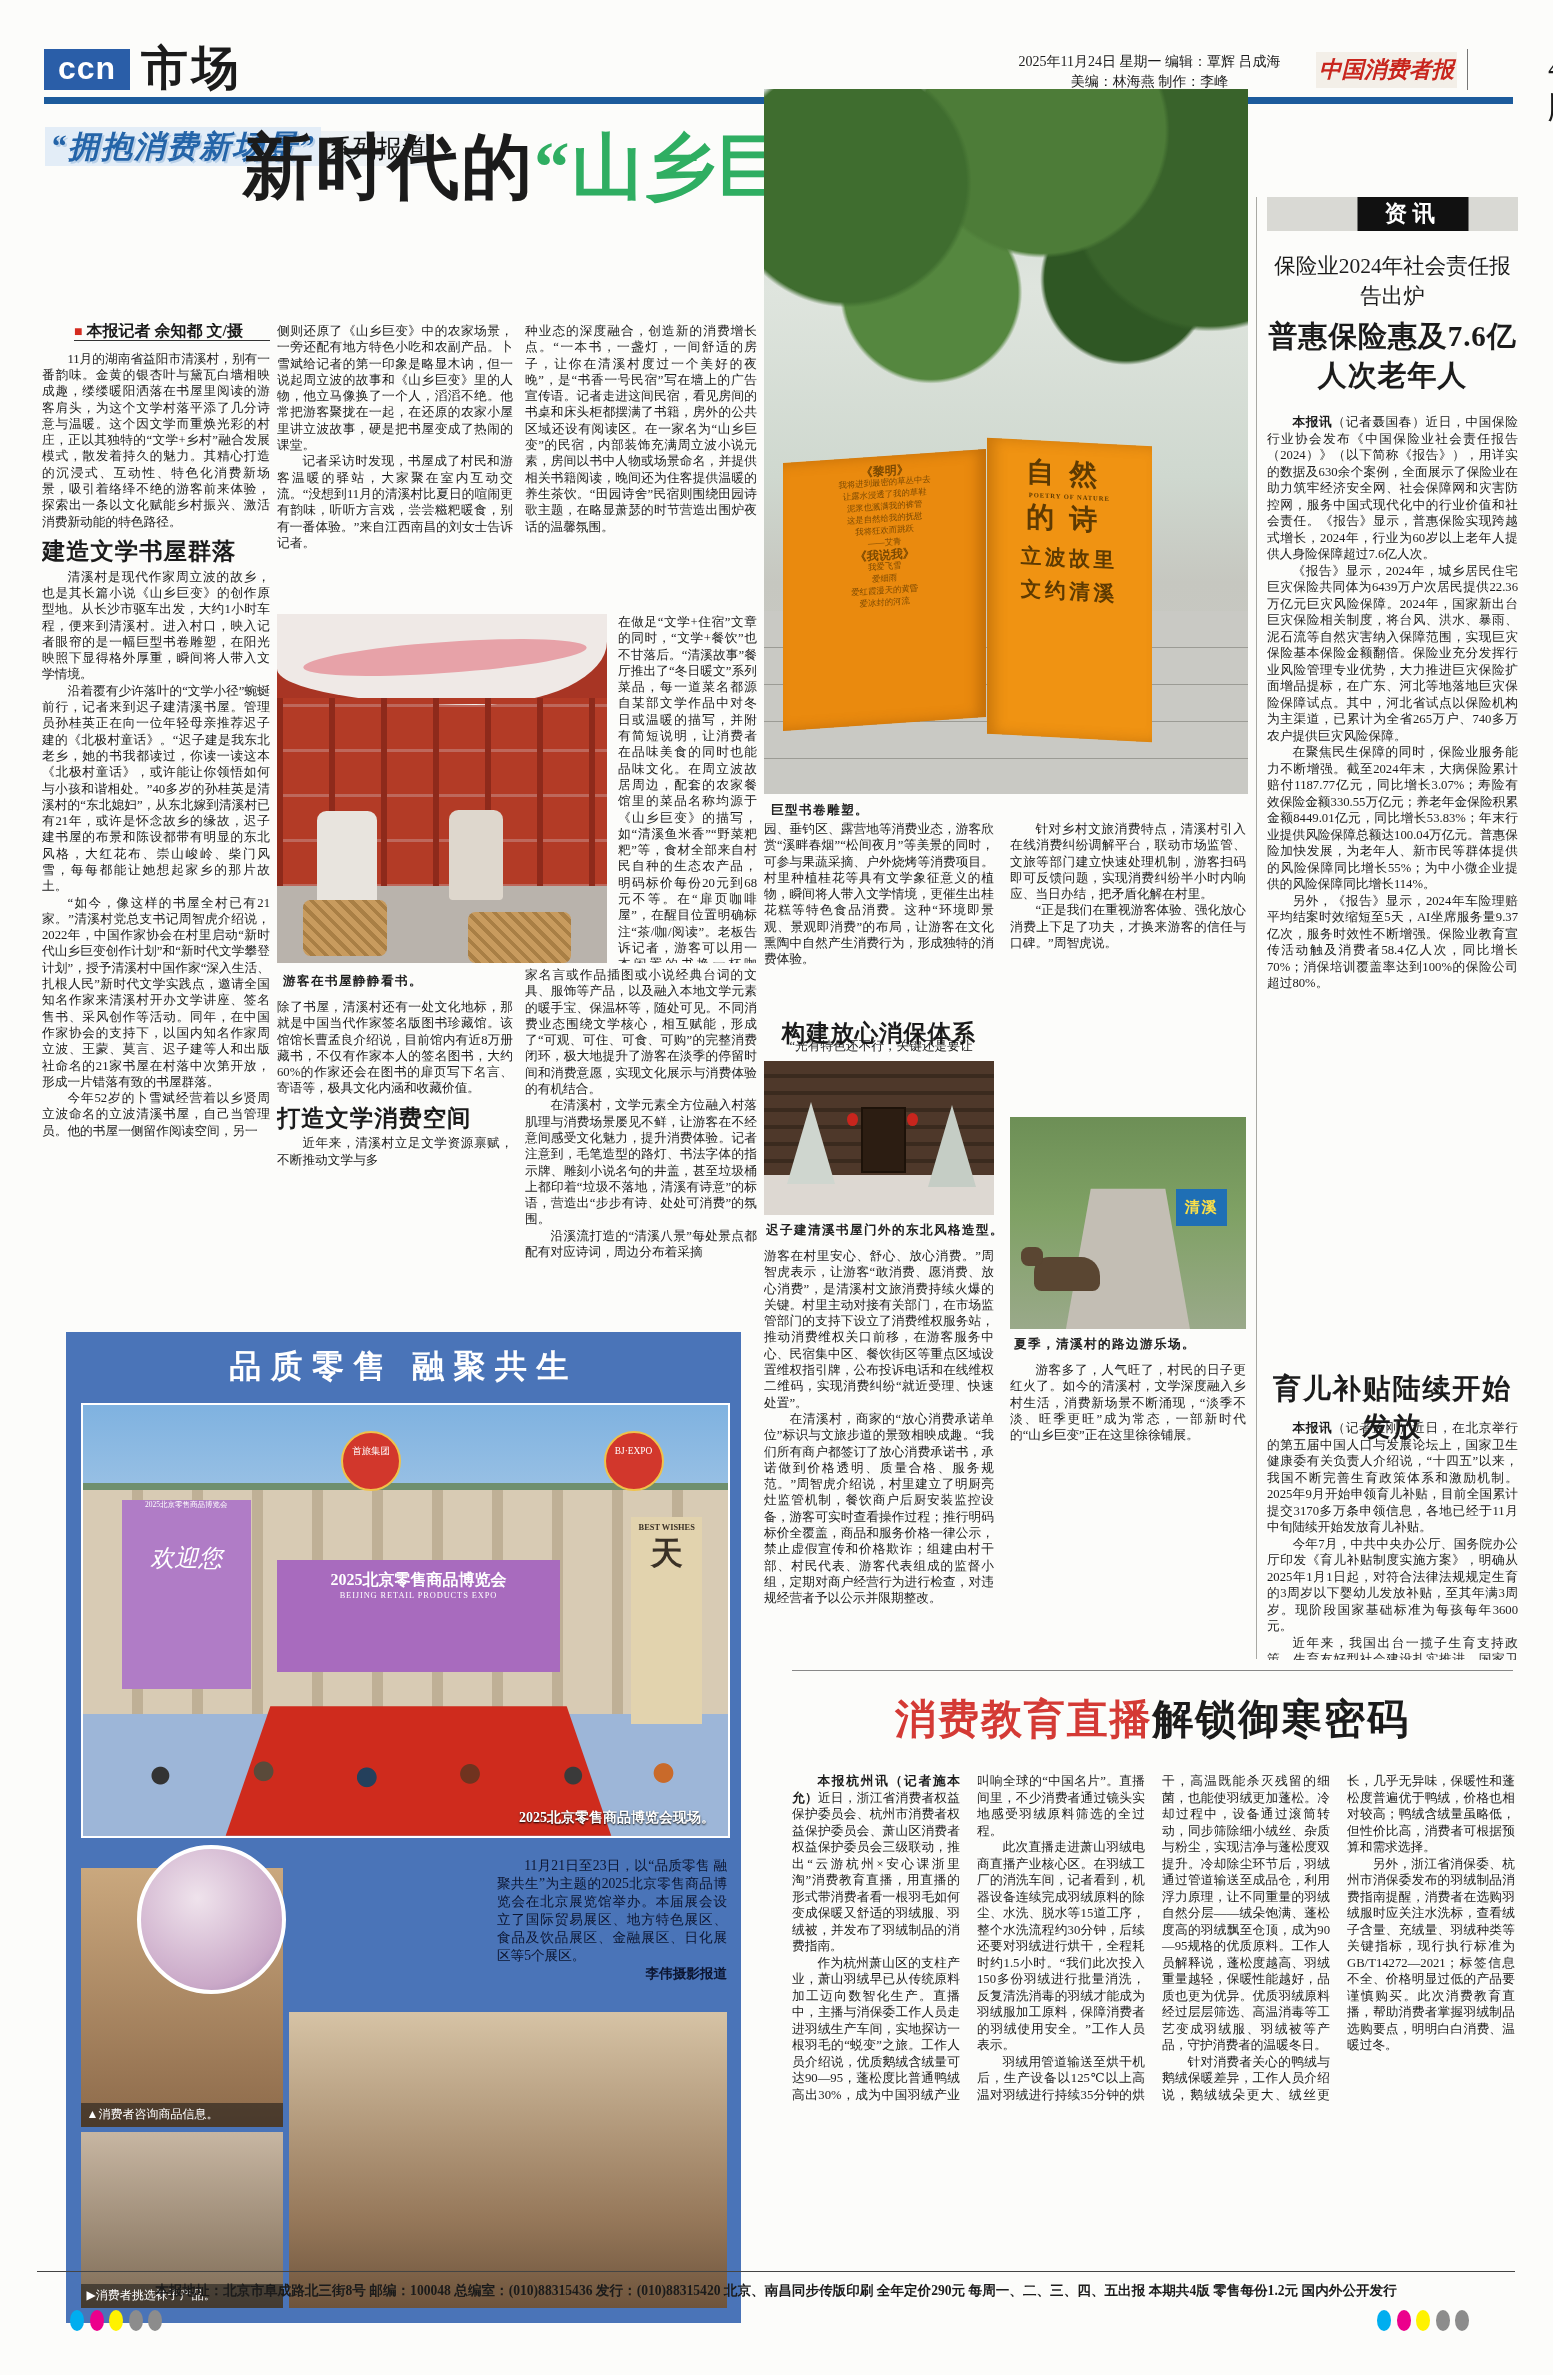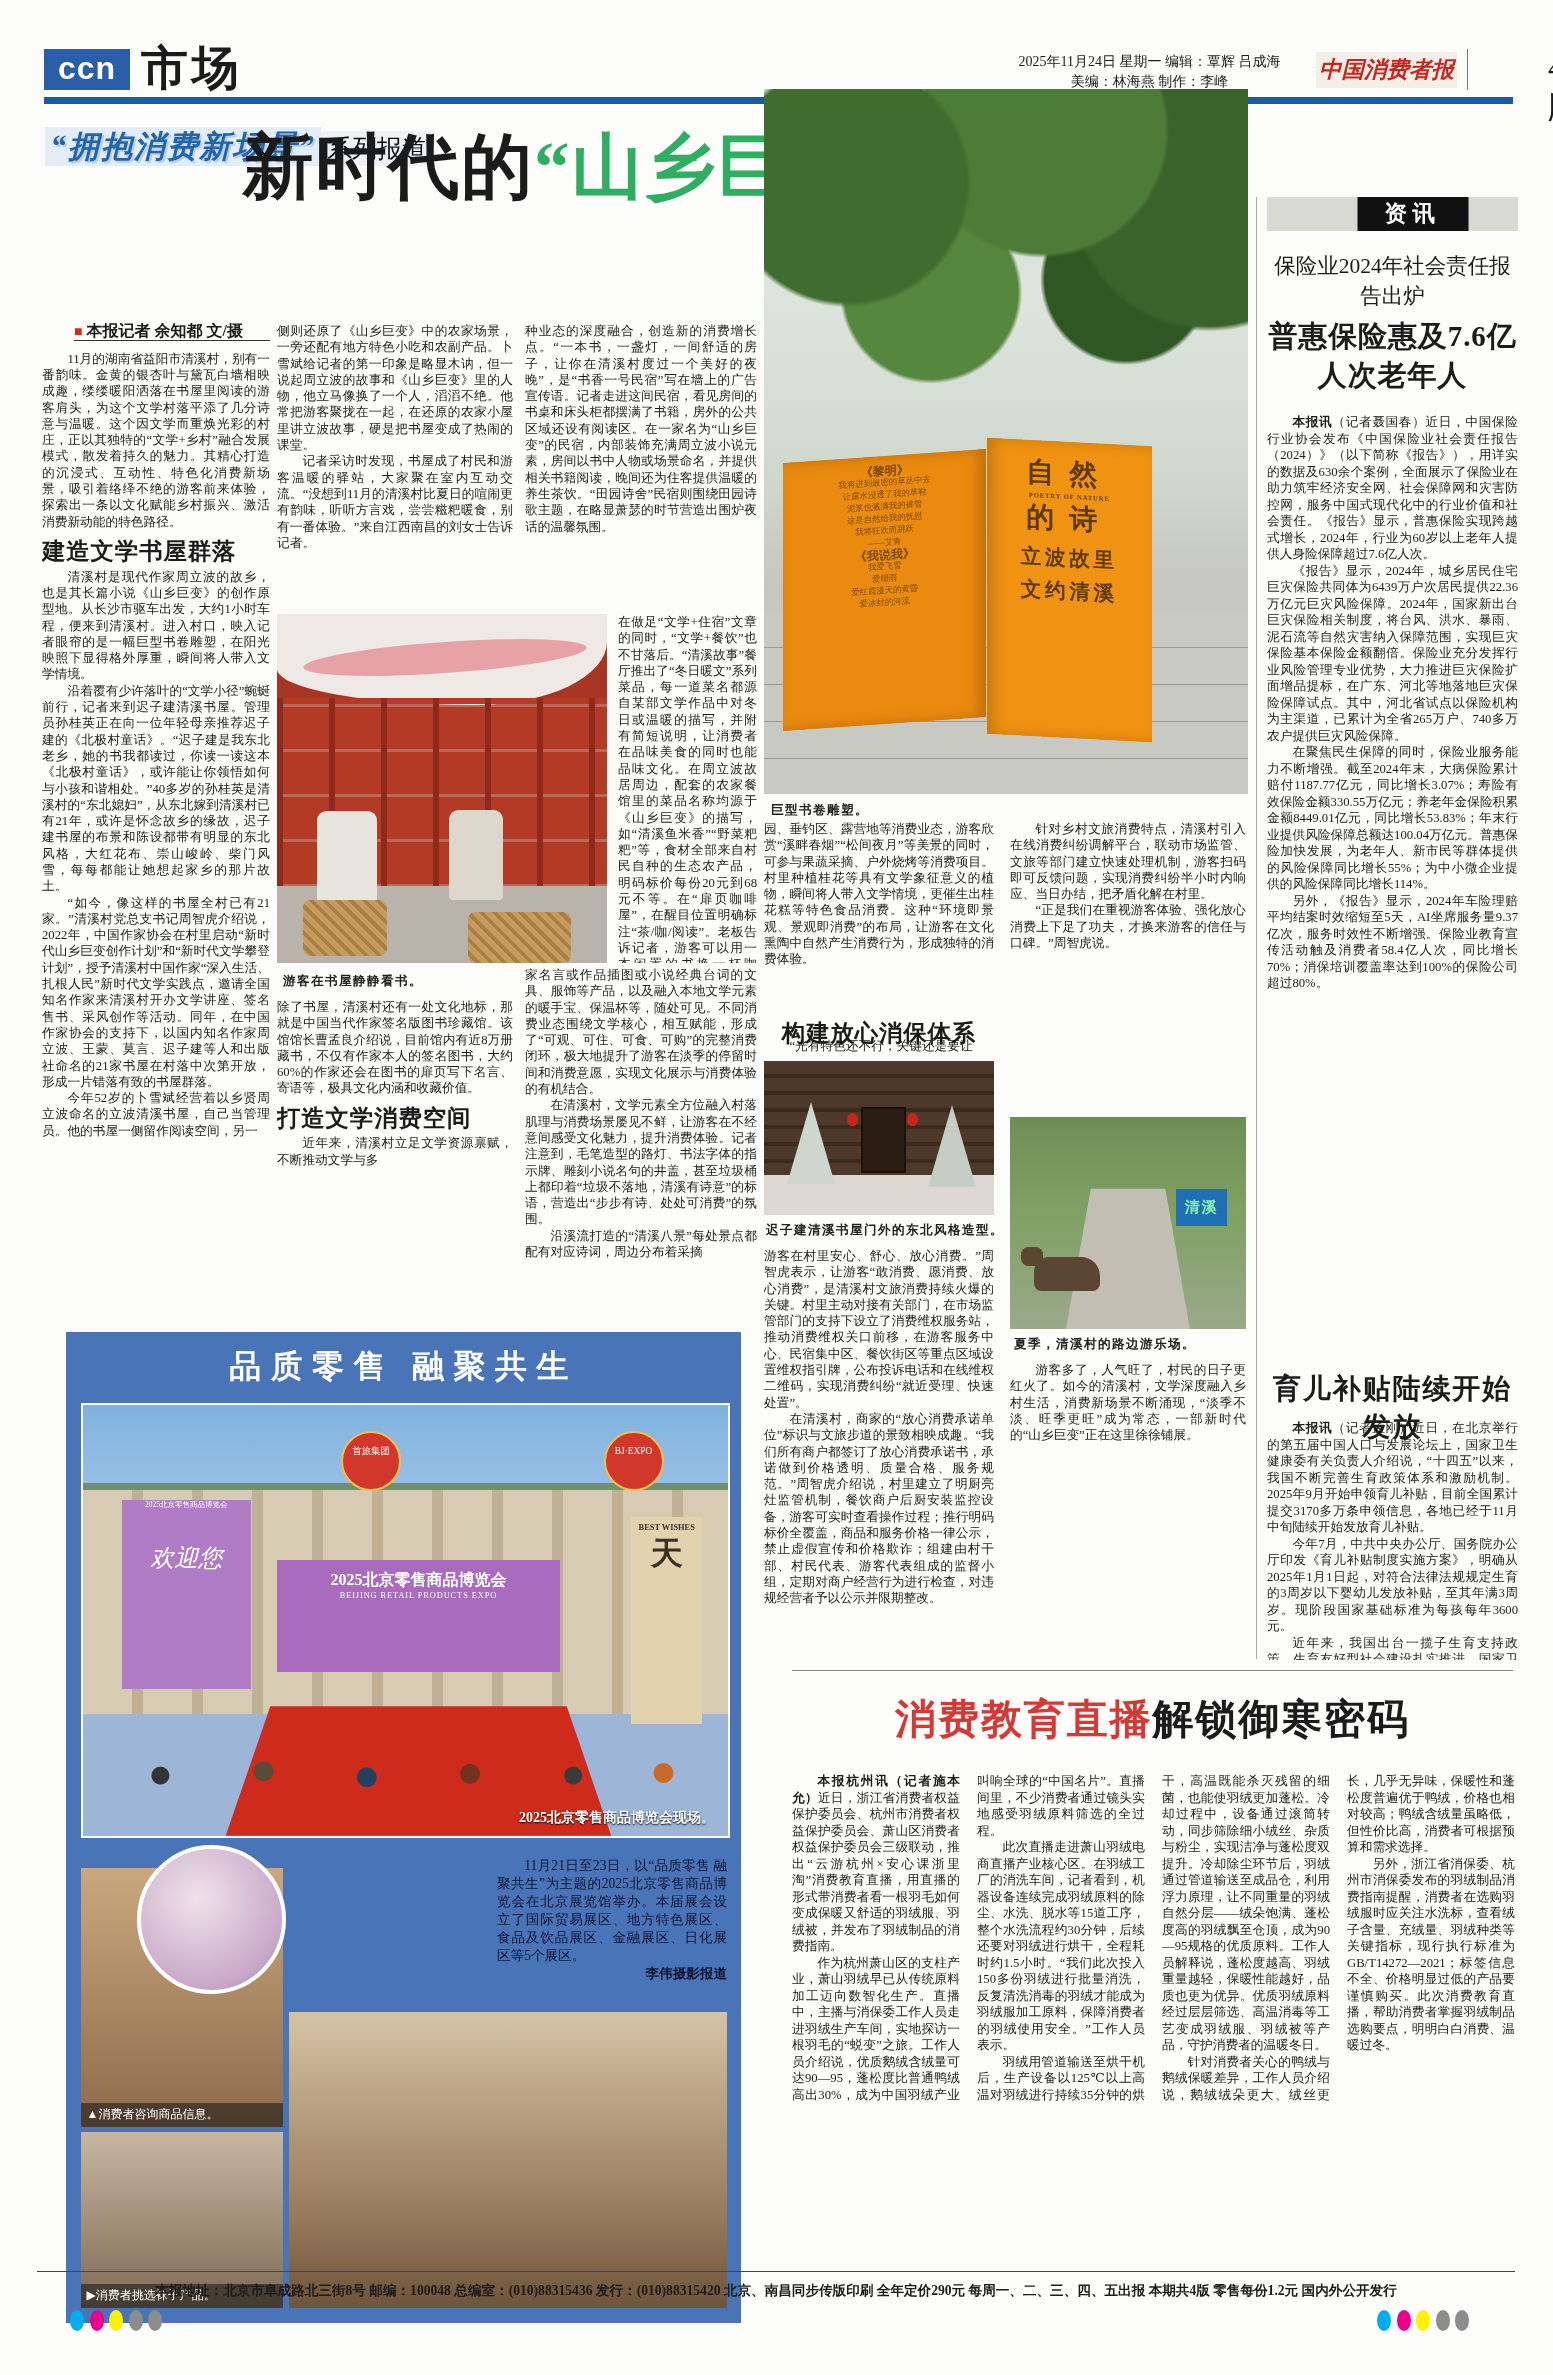--- a/index.html
+++ b/index.html
@@ -64,21 +64,21 @@
   .ph-books .floor{position:absolute;left:0;bottom:0;width:100%;height:22%;background:#b9b3ac;}
   .fig{position:absolute;border-radius:9.4px 9.4px 3.7px 3.7px;}
   .chair{position:absolute;background:repeating-linear-gradient(45deg,#c89b5e 0 5.6px,#a97f45 5.6px 9.4px);border-radius:7.5px;}
   .ph-cabin{background:repeating-linear-gradient(#4e382a 0 13px,#3a2a1e 13px 17px);}
   .ph-cabin .snow{position:absolute;left:0;bottom:0;width:100%;height:26%;background:#ddd8d2;}
   .tree{position:absolute;width:0;height:0;border-left:24px solid transparent;border-right:24px solid transparent;border-bottom:82px solid #cfd6cf;}
   .door{position:absolute;background:#2c1d12;border:2.8px solid #1d1209;}
   .lantern{position:absolute;width:11.2px;height:13px;background:#c8251d;border-radius:50%;}
   .ph-path{background:linear-gradient(#6d8f56,#7fa164 45%,#9aa98a);}
   .ph-path .trail{position:absolute;left:30%;top:20%;width:40%;height:80%;background:#c3beb4;transform:perspective(187px) rotateX(35deg);}
-  .ph-path .sign{position:absolute;right:8%;top:34%;width:51px;height:37px;background:#1f6fb5;color:#86efac;
+  .ph-path .sign{position:absolute;right:8%;top:34%;width:51px;height:37px;background:#1f6fb5;color:#fde047;
                  font-size:15px;font-weight:bold;text-align:center;line-height:37px;letter-spacing:1.9px;}
   .ph-path .cow{position:absolute;left:10%;bottom:18%;width:66px;height:34px;background:#5a4632;border-radius:15px 19px 7.5px 7.5px;}
   .ph-path .cow:before{content:"";position:absolute;left:-13px;top:-9.4px;width:22.5px;height:19px;background:#5a4632;border-radius:7.5px;}
   
   .promo{position:absolute;left:66px;top:1332px;width:675px;height:991px;background:#4a74b8;}
   .promo-title{position:absolute;left:0;top:13px;width:100%;text-align:center;color:#fff;
                font-size:32px;font-weight:bold;letter-spacing:9.4px;}
   .promo-photo{position:absolute;left:15px;top:71px;width:645px;height:431px;background:#9db6d8;border:2.8px solid #fff;}
   .expo-sky{position:absolute;left:0;top:0;width:100%;height:45%;background:linear-gradient(#7fb2e0,#b9d3ea);}
   .expo-bld{position:absolute;left:0;top:18%;width:100%;height:52%;

